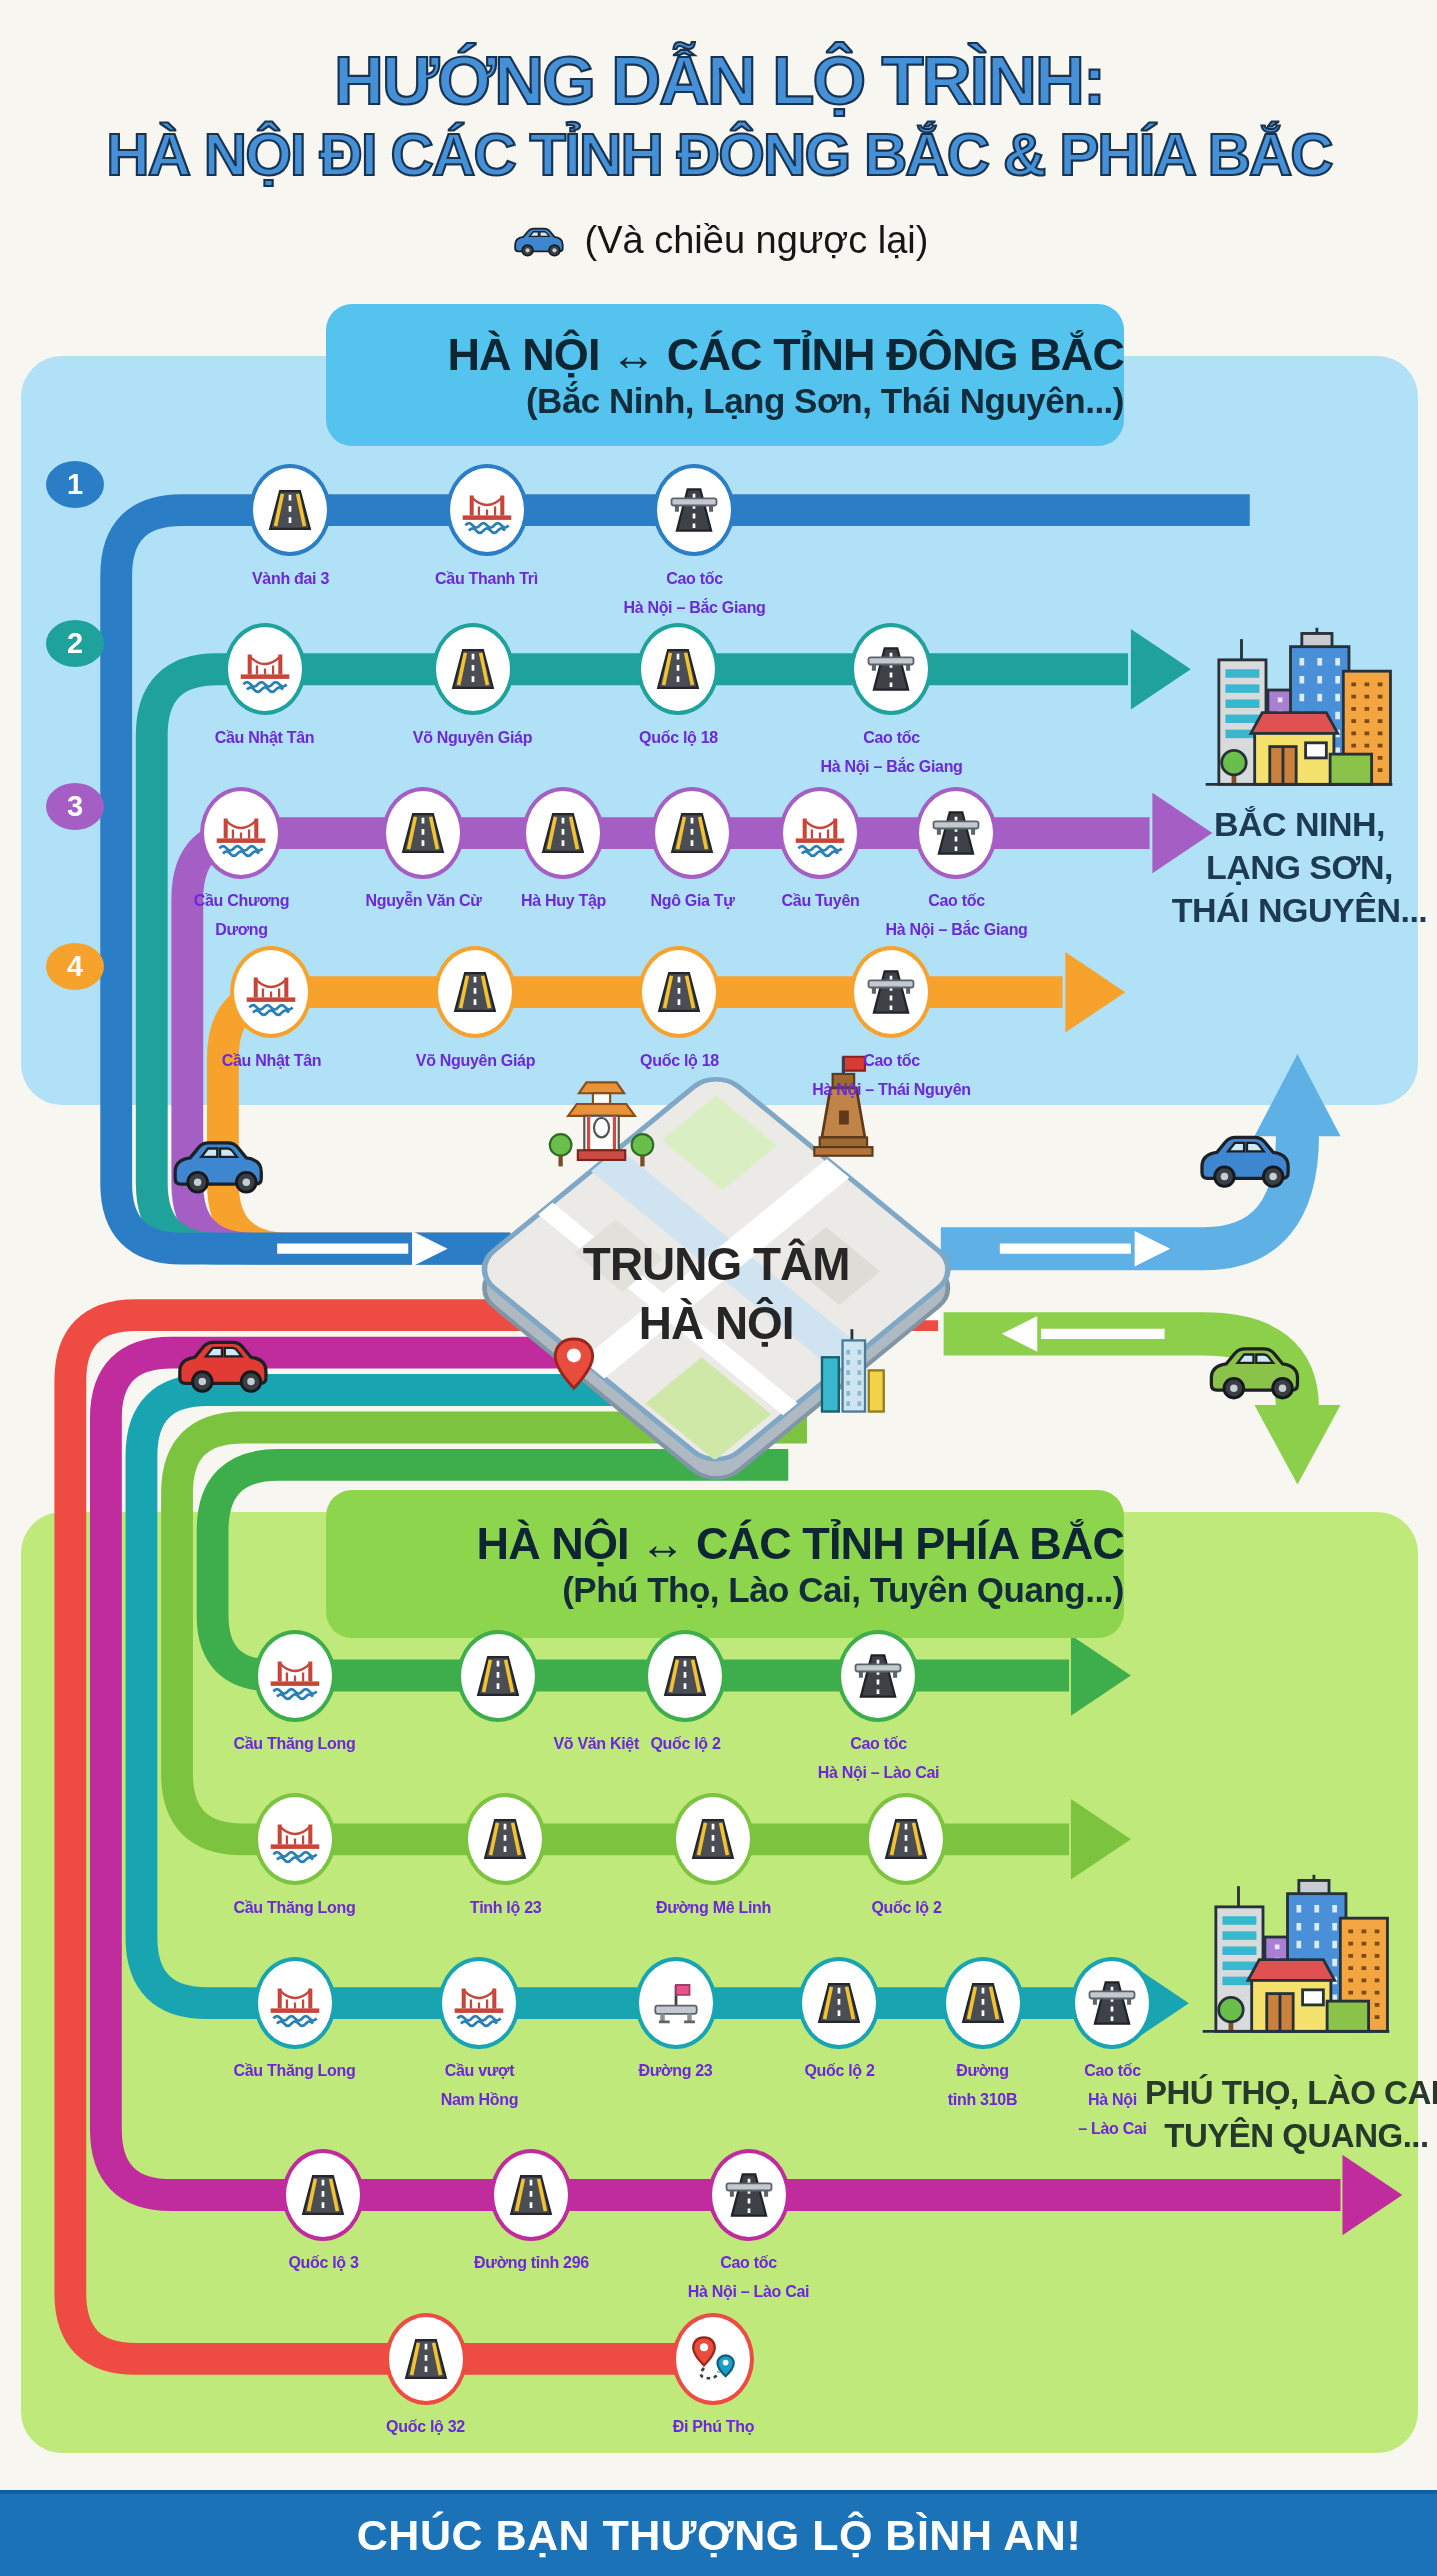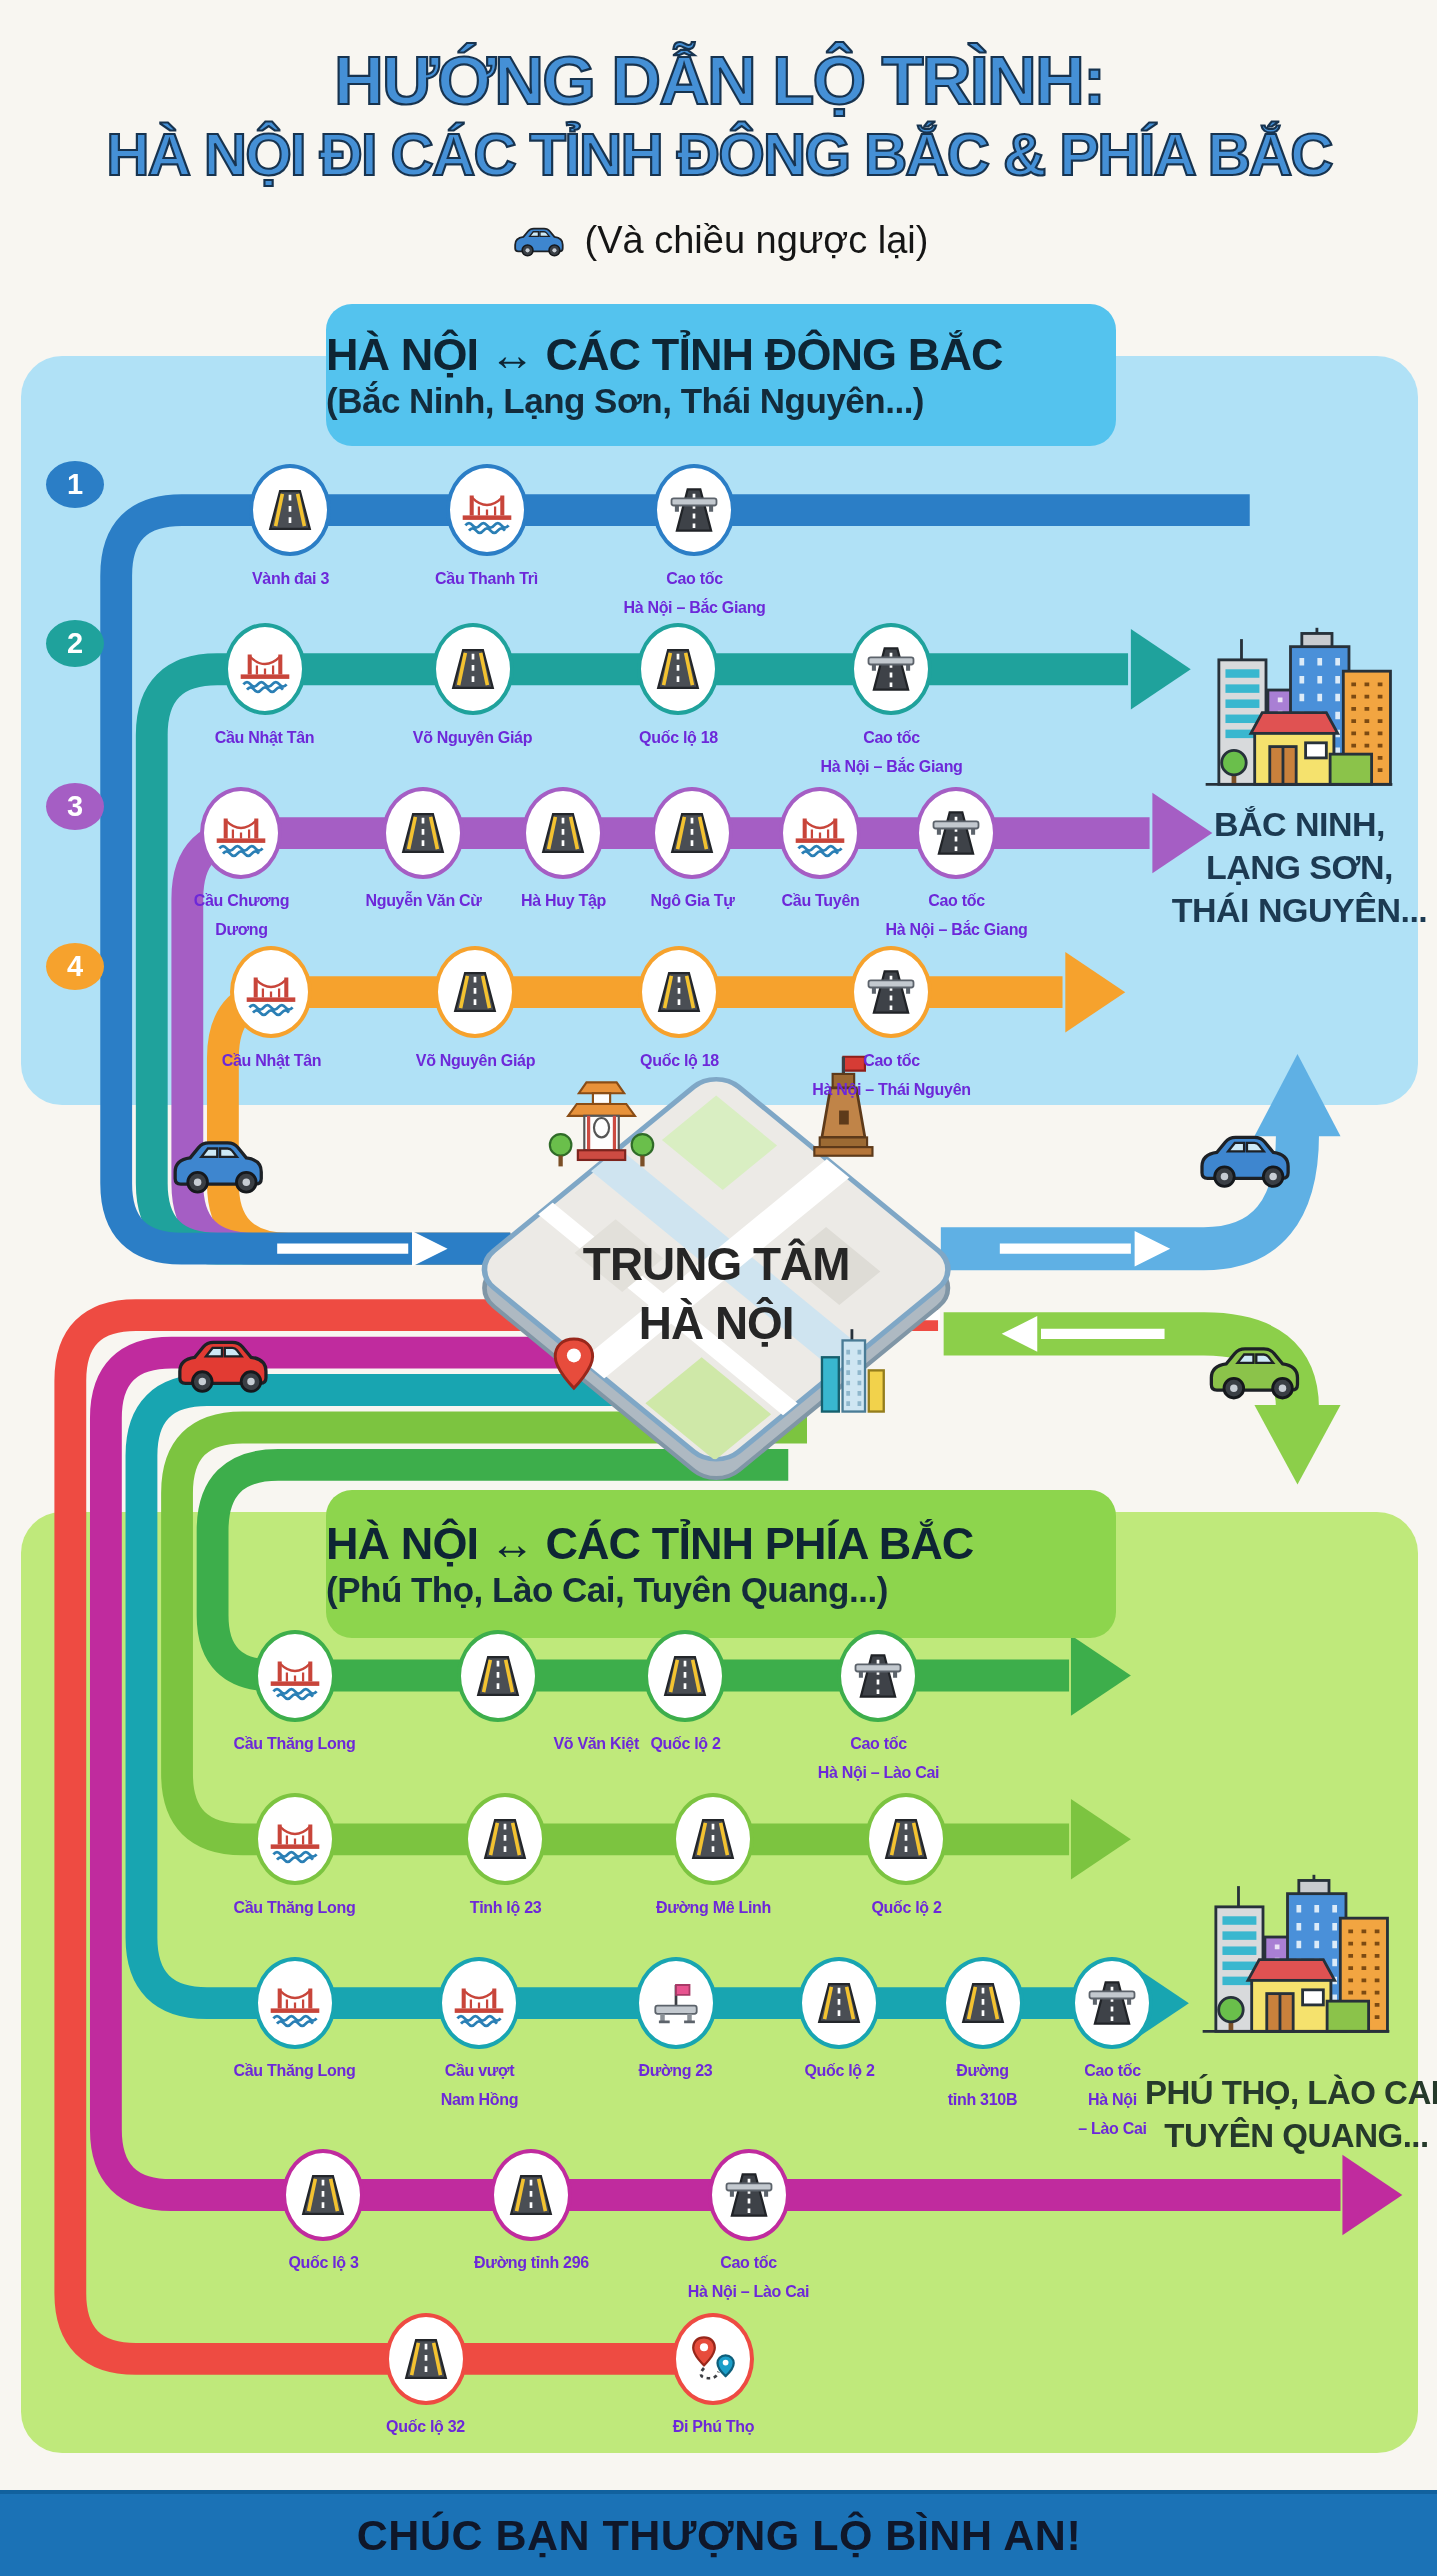--- a/index.html
+++ b/index.html
@@ -6,34 +6,34 @@
   body{background:#f8f6f1;font-family:"Liberation Sans",sans-serif;}
   #canvas{position:relative;width:1438px;height:2576px;overflow:hidden;background:#f8f6f1;}
   .panel{position:absolute;border-radius:41px;z-index:0;}
   #routes-svg{position:absolute;left:0;top:0;z-index:1;}
   .title-line{position:absolute;width:100%;text-align:center;font-weight:800;color:#4590d6;
     -webkit-text-stroke:2.2px #17334f;letter-spacing:-1.9px;z-index:2;}
   #title1{top:41px;font-size:69px;}
   #title2{top:120px;font-size:60px;}
   #note-row{position:absolute;top:219px;width:100%;display:flex;align-items:center;justify-content:center;gap:13px;z-index:2;}
   #note-row .note-text{font-size:38px;color:#151515;font-weight:500;}
-  .hdr-box{position:absolute;z-index:2;border-radius:26px;display:flex;flex-direction:column;align-items:flex-start;justify-content:center;}
+  .hdr-box{position:absolute;z-index:2;border-radius:26px;display:flex;flex-direction:column;align-items:flex-end;justify-content:center;padding-left:8px;}
   .hdr-title{font-size:45px;font-weight:800;color:#0e2534;letter-spacing:-0.9px;}
   .hdr-sub{font-size:35px;font-weight:800;color:#132b3b;letter-spacing:-0.5px;}
   .badge{position:absolute;z-index:2;width:58px;height:47px;border-radius:50%;display:flex;align-items:center;justify-content:center;color:#fff;font-size:29px;font-weight:800;}
   .stop{position:absolute;z-index:2;width:82px;height:92px;background:#fff;border-radius:50%;box-sizing:border-box;display:flex;align-items:center;justify-content:center;}
   .stop svg{width:54px;height:54px;}
   .stop-label{position:absolute;z-index:2;width:281px;text-align:center;font-size:16px;line-height:29px;font-weight:800;color:#6d28d9;white-space:pre-line;letter-spacing:-0.3px;}
   .dest-icon{position:absolute;z-index:2;}
   .dest-icon svg{width:198px;height:170px;}
   .dest-text{position:absolute;z-index:2;width:431px;text-align:center;font-size:34px;line-height:43px;font-weight:800;white-space:pre-line;letter-spacing:-0.5px;}
   .dest-b{color:#1c3a52;}
   .dest-g{color:#263a2b;font-size:33px;}
   #footer{position:absolute;left:0;bottom:0;width:100%;height:82px;background:#1b72b6;border-top:4.7px solid #11619e;z-index:2;display:flex;align-items:center;justify-content:center;}
-  #footer span{color:#0f172a;font-size:43px;font-weight:800;letter-spacing:0.5px;}
+  #footer span{color:#ffffff;font-size:43px;font-weight:800;letter-spacing:0.5px;}
 </style>
 </head>
 <body>
 
 <div id="canvas">
   <div id="title1" class="title-line">HƯỚNG DẪN LỘ TRÌNH:</div>
   <div id="title2" class="title-line">HÀ NỘI ĐI CÁC TỈNH ĐÔNG BẮC &amp; PHÍA BẮC</div>
   <div id="note-row">
     <span>
       <svg width="62" height="39" viewBox="0 0 120 72">

